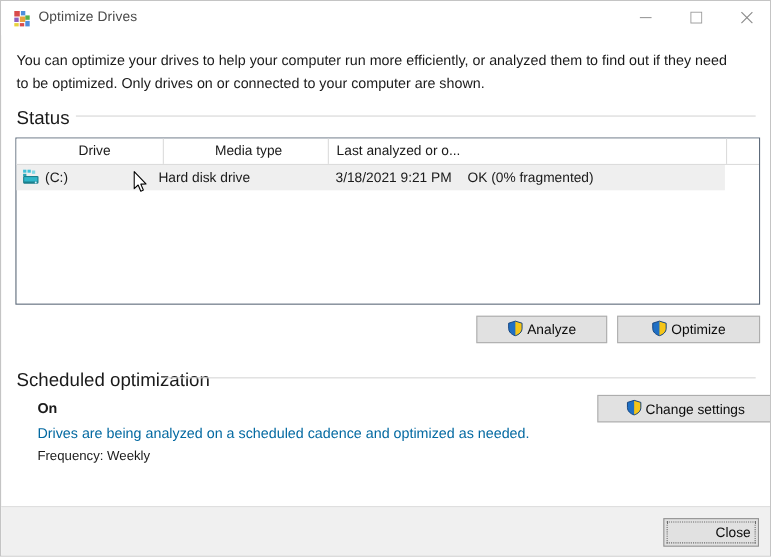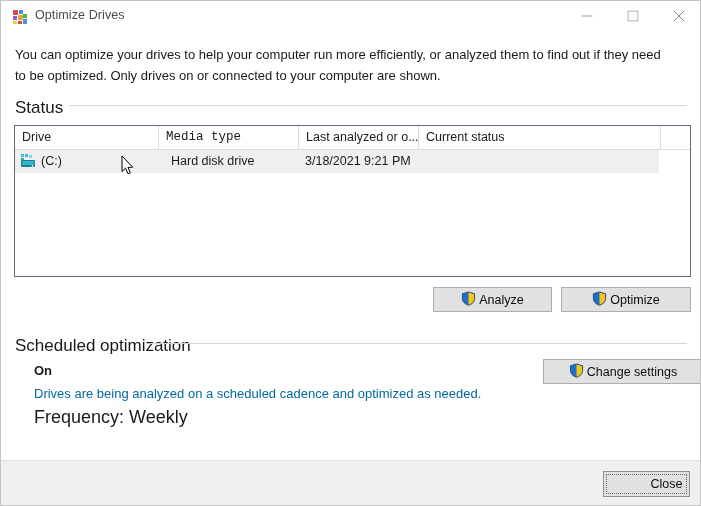--- a/index.html
+++ b/index.html
@@ -97,36 +97,37 @@
     background: #ffffff;
   }
   #thead {
     position: absolute;
     left: 0; top: 0;
     width: 100%;
     height: 24px;
     background: #ffffff;
     border-bottom: 1px solid #dcdcdc;
     box-sizing: border-box;
+    text-align: center;
   }
   .th {
     position: absolute;
     top: 0;
     height: 23px;
     line-height: 23px;
     font-size: 12.5px;
     color: #1a1a1a;
     padding-left: 7px;
     box-sizing: border-box;
     white-space: nowrap;
     overflow: hidden;
   }
   .th.sep { border-left: 1px solid #dcdcdc; }
   #th-drive  { left: 0px;   width: 135px; }
-  #th-media  { left: 143px; width: 148px; font-family: Liberation Mono, monospace; }
+  #th-media  { left: 133px; width: 148px; }
   #th-last   { left: 283px; width: 120px; }
   #th-status { left: 403px; width: 242px; }
   #th-pad    { left: 645px; width: 30px; }
 
   #row-0 {
     position: absolute;
     left: 0; top: 24px;
     width: 644px;
     height: 23px;
     background: #efefef;
@@ -138,21 +139,21 @@
     height: 23px;
     line-height: 23px;
     font-size: 12.5px;
     color: #1a1a1a;
     padding-left: 7px;
     box-sizing: border-box;
     white-space: nowrap;
     overflow: hidden;
   }
   #td-drive  { left: 0px;   width: 135px; padding-left: 26px; }
-  #td-media  { left: 149px; width: 148px; }
+  #td-media  { left: 122px; width: 148px; }
   #td-last   { left: 283px; width: 120px; }
   #td-status { left: 403px; width: 242px; }
   #drive-icon {
     position: absolute;
     left: 5px; top: 4px;
     width: 16px; height: 15px;
   }
 
   
   .btn {
@@ -204,21 +205,21 @@
   }
   #sched-desc {
     position: absolute;
     left: 33px; top: 385px;
     font-size: 13px;
     color: #0369a1;
   }
   #sched-freq {
     position: absolute;
     left: 33px; top: 406px;
-    font-size: 18px;
+    font-size: 12px;
     color: #1a1a1a;
   }
 
   
   #footer {
     position: absolute;
     left: 0; top: 459px;
     width: 701px;
     height: 47px;
     background: #f0f0f0;
@@ -275,39 +276,39 @@
   <div id="intro">You can optimize your drives to help your computer run more efficiently, or analyzed them to find out if they need to be optimized. Only drives on or connected to your computer are shown.</div>
 
   <div class="group-label" id="status-label">Status</div>
   <div class="group-rule" id="status-rule"></div>
 
   <div id="table">
     <div id="thead">
       <div class="th" id="th-drive">Drive</div>
       <div class="th sep" id="th-media">Media type</div>
       <div class="th sep" id="th-last">Last analyzed or o...</div>
-      <div class="th sep" id="th-status">Current status</div>
       <div class="th sep" id="th-pad"></div>
     </div>
 
     <div id="row-0">
       <span id="drive-icon">
         <svg width="16" height="15" viewBox="0 0 16 15">
           <rect x="1" y="0" width="3" height="3" fill="#3fc0d8"></rect>
           <rect x="5" y="0" width="3" height="3" fill="#3fc0d8"></rect>
           <rect x="1" y="4" width="3" height="2" fill="#2aa3b5"></rect>
           <rect x="9" y="1" width="3" height="3" fill="#7fd8e6"></rect>
           <rect x="1" y="6" width="14" height="7" rx="1" fill="#1b7f8c"></rect>
           <rect x="2" y="7" width="12" height="4" fill="#2fb6c9"></rect>
           <circle cx="12.5" cy="12" r="0.9" fill="#cfefff"></circle>
         </svg>
       </span>
       <div class="td" id="td-drive">(C:)</div>
       <div class="td" id="td-media">Hard disk drive</div>
       <div class="td" id="td-last">3/18/2021 9:21 PM</div>
+      <div class="td" id="td-status">OK (0% fragmented)</div>
     </div>
   </div>
 
   <div class="btn" id="btn-optimize">
     <span class="shield">
       <svg width="15" height="15" viewBox="0 0 16 16">
         <path d="M8 1 L14.5 3 V8 C14.5 11.6 11.6 14 8 15.2 C4.4 14 1.5 11.6 1.5 8 V3 Z" fill="#1f6fc4"></path>
         <path d="M8 1 L14.5 3 V8 C14.5 11.6 11.6 14 8 15.2 Z" fill="#f5c518"></path>
         <path d="M8 1 L14.5 3 V8 C14.5 11.6 11.6 14 8 15.2 C4.4 14 1.5 11.6 1.5 8 V3 Z" fill="none" stroke="#0f3f7a" stroke-width="0.9"></path>
       </svg>

